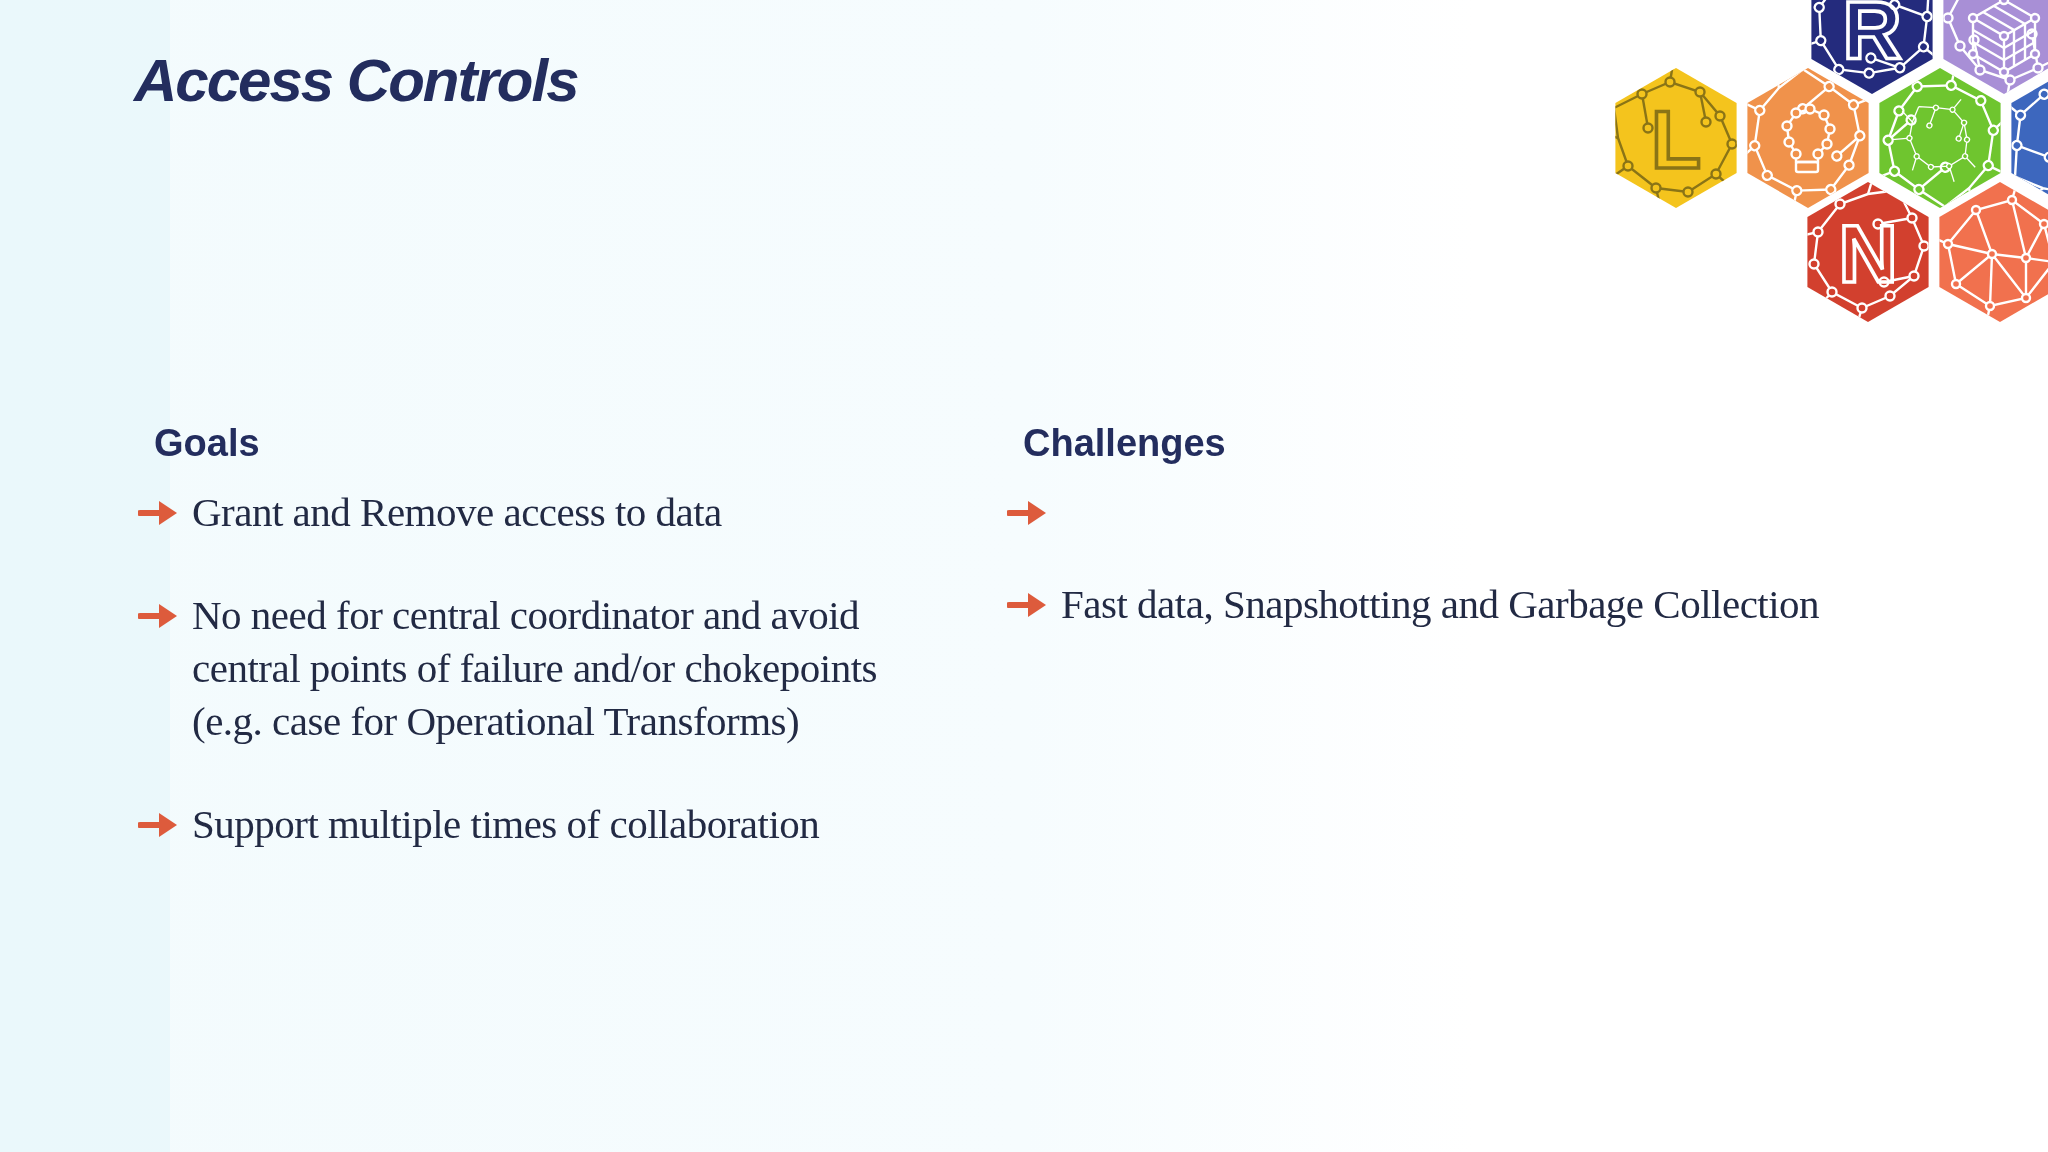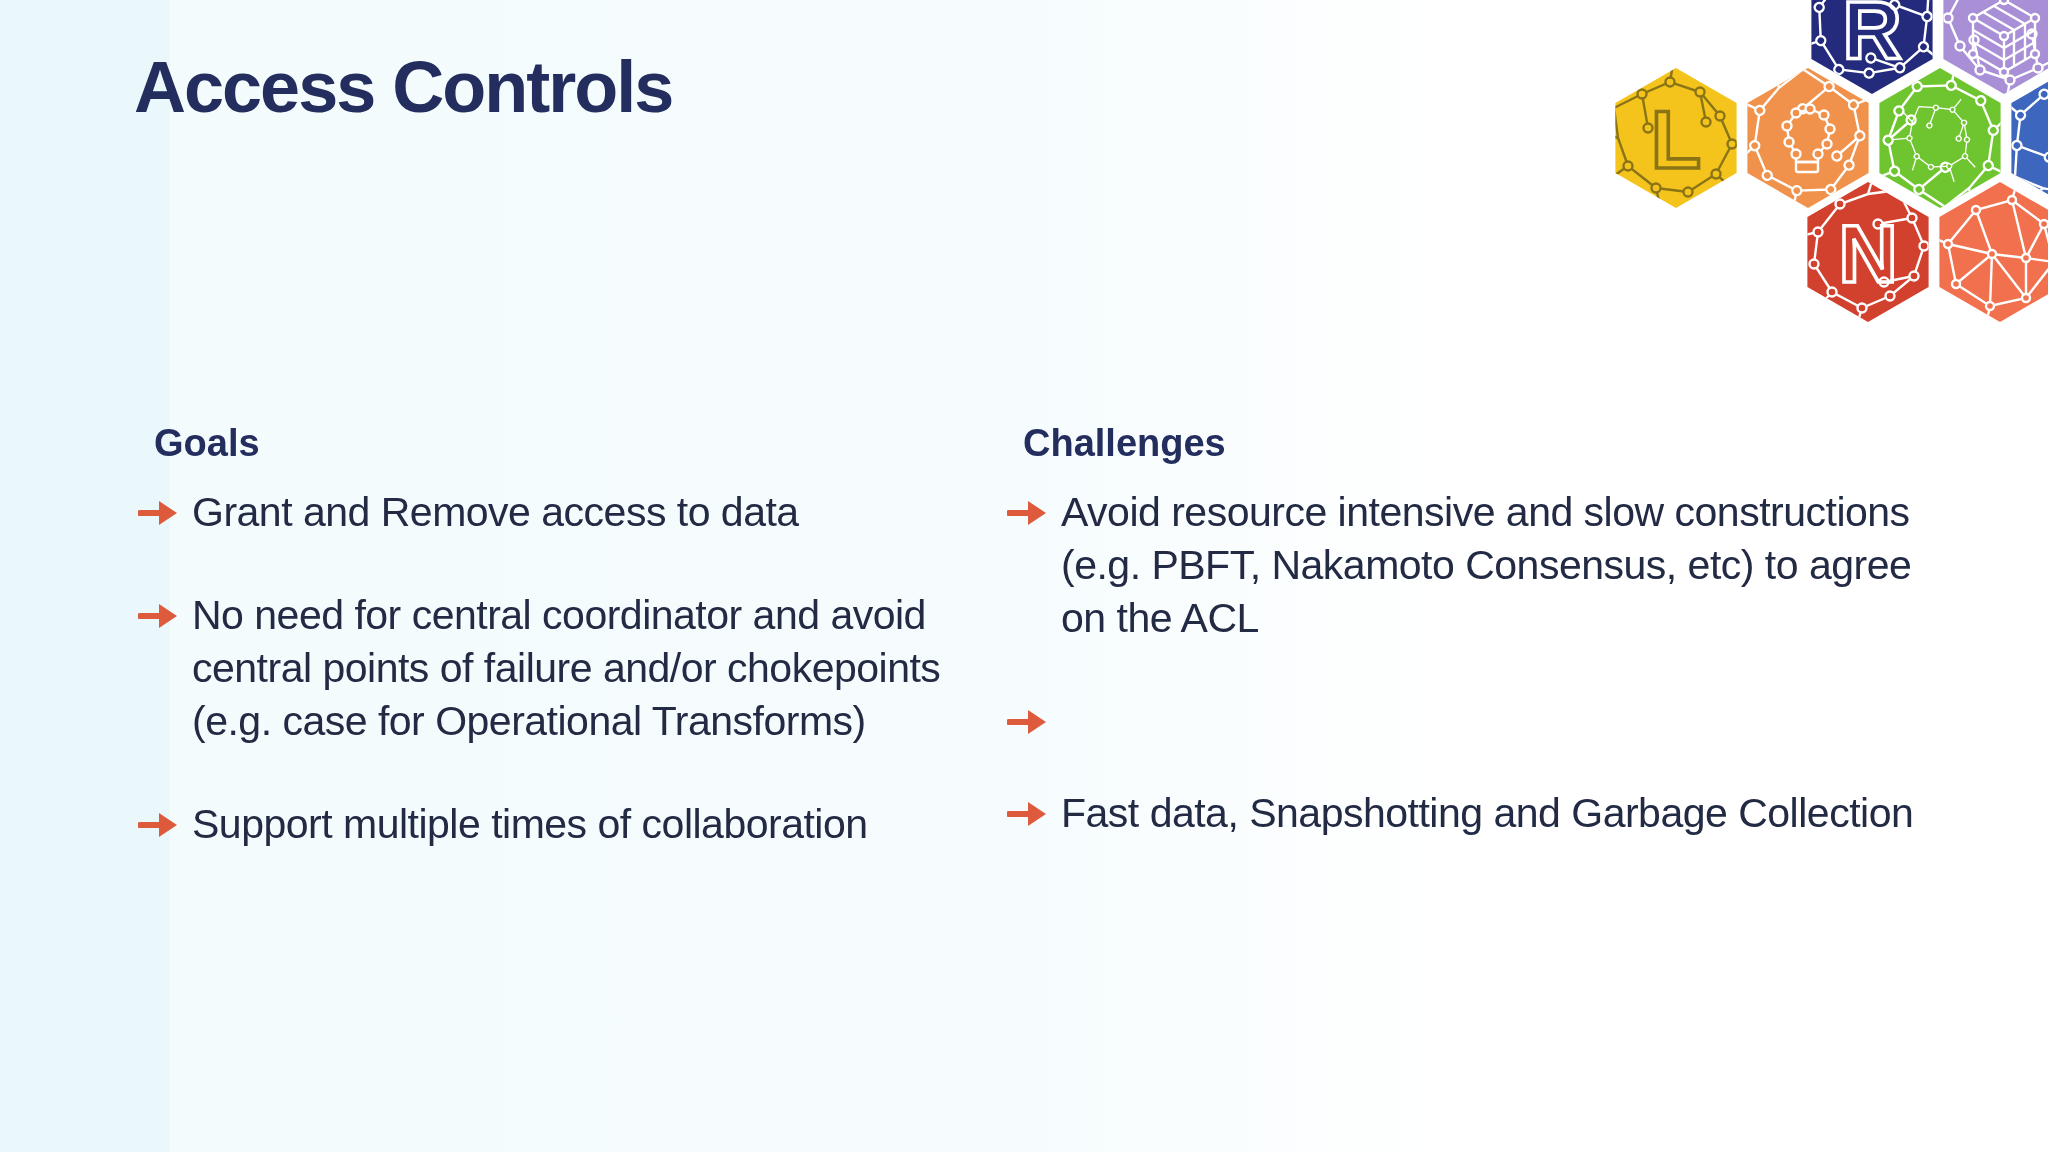--- a/index.html
+++ b/index.html
@@ -8,36 +8,37 @@
     position:relative; width:2048px; height:1152px; overflow:hidden;
     font-family:"Liberation Sans", sans-serif;
     background:linear-gradient(to right, #f3fbfd 0%, #f6fcfe 50%, #ffffff 72%);
   }
   .left-band {
     position:absolute; left:0; top:0; width:170px; height:1152px;
     background:rgba(223,243,249,0.45); pointer-events:none;
   }
   .title {
     position:absolute; left:134px; top:46px;
-    font-size:72px; font-weight:bold; letter-spacing:-2px;
+    font-size:60px; font-weight:bold; letter-spacing:-2px;
     color:var(--title,#232d5e);
+    font-style:italic;
   }
   .col { position:absolute; top:424px; }
   .col-goals { left:138px; width:760px; }
   .col-challenges { left:1007px; width:900px; }
   .col h2 {
     margin-left:16px; font-size:38px; line-height:1;
     font-weight:bold; color:var(--title,#232d5e);
   }
   .bullets { list-style:none; margin-top:24px; display:flex; flex-direction:column; gap:50px; }
   .bullet { display:flex; align-items:flex-start; gap:14px; }
   .arrow-icon { flex:none; width:40px; height:30px; margin-top:12px; color:var(--accent,#dd5b3c); }
   .bullet-text {
     font-size:41px; line-height:53px; color:var(--body,#222a44);
-    white-space:pre; letter-spacing:-0.5px;
+    white-space:pre; letter-spacing:-0.5px;font-family:Liberation Serif, serif;
   }
   .logo { position:absolute; top:0; right:0; width:470px; height:330px; }
   .hexnet { stroke-width:2.4; fill:none; }
   .hexnet circle { fill:var(--hexfill,#fff); }
   .hexletter {
     font-family:"Liberation Sans", sans-serif; font-size:82px; font-weight:bold;
     fill:none; stroke-width:3.6; text-anchor:middle;
   }
 </style>
 </head>
@@ -73,29 +74,20 @@
             <polygon points="21,3 39,15 21,27" fill="currentColor"></polygon>
           </svg>
         <div class="bullet-text">Support multiple times of collaboration</div>
       </li>
     </ul>
   </section>
 
   <section class="col col-challenges">
     <h2>Challenges</h2>
     <ul class="bullets">
-      <li class="bullet">
-        <svg class="arrow-icon" viewBox="0 0 40 30">
-            <line x1="2" y1="15" x2="24" y2="15" stroke="currentColor" stroke-width="6" stroke-linecap="round"></line>
-            <polygon points="21,3 39,15 21,27" fill="currentColor"></polygon>
-          </svg>
-        <div class="bullet-text">Avoid resource intensive and slow constructions
-(e.g. PBFT, Nakamoto Consensus, etc) to agree
-on the ACL</div>
-      </li>
       <li class="bullet">
         <svg class="arrow-icon" viewBox="0 0 40 30">
             <line x1="2" y1="15" x2="24" y2="15" stroke="currentColor" stroke-width="6" stroke-linecap="round"></line>
             <polygon points="21,3 39,15 21,27" fill="currentColor"></polygon>
           </svg>
       </li>
       <li class="bullet">
         <svg class="arrow-icon" viewBox="0 0 40 30">
             <line x1="2" y1="15" x2="24" y2="15" stroke="currentColor" stroke-width="6" stroke-linecap="round"></line>
             <polygon points="21,3 39,15 21,27" fill="currentColor"></polygon>

